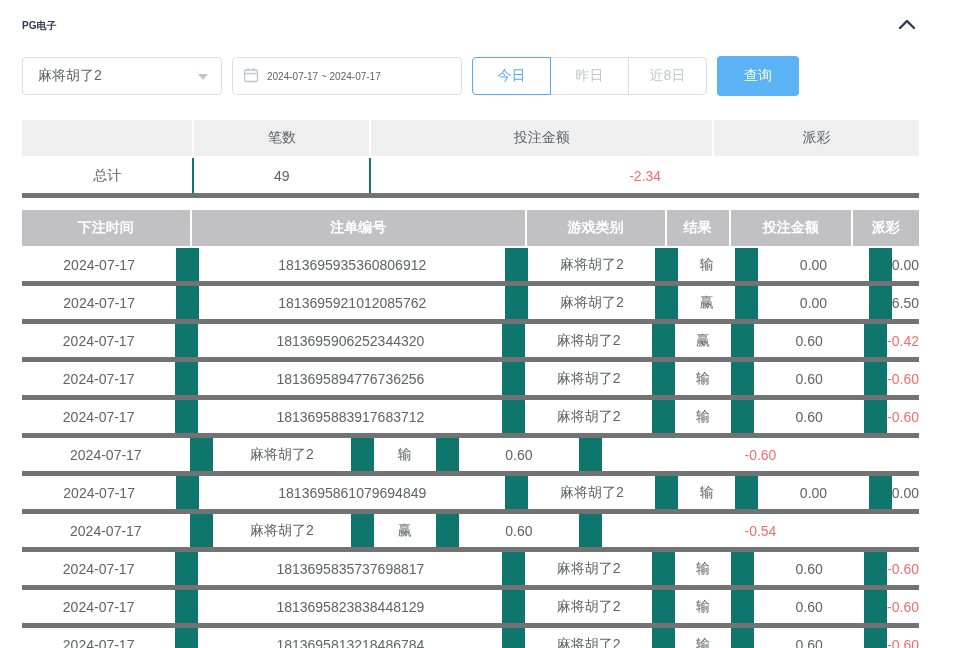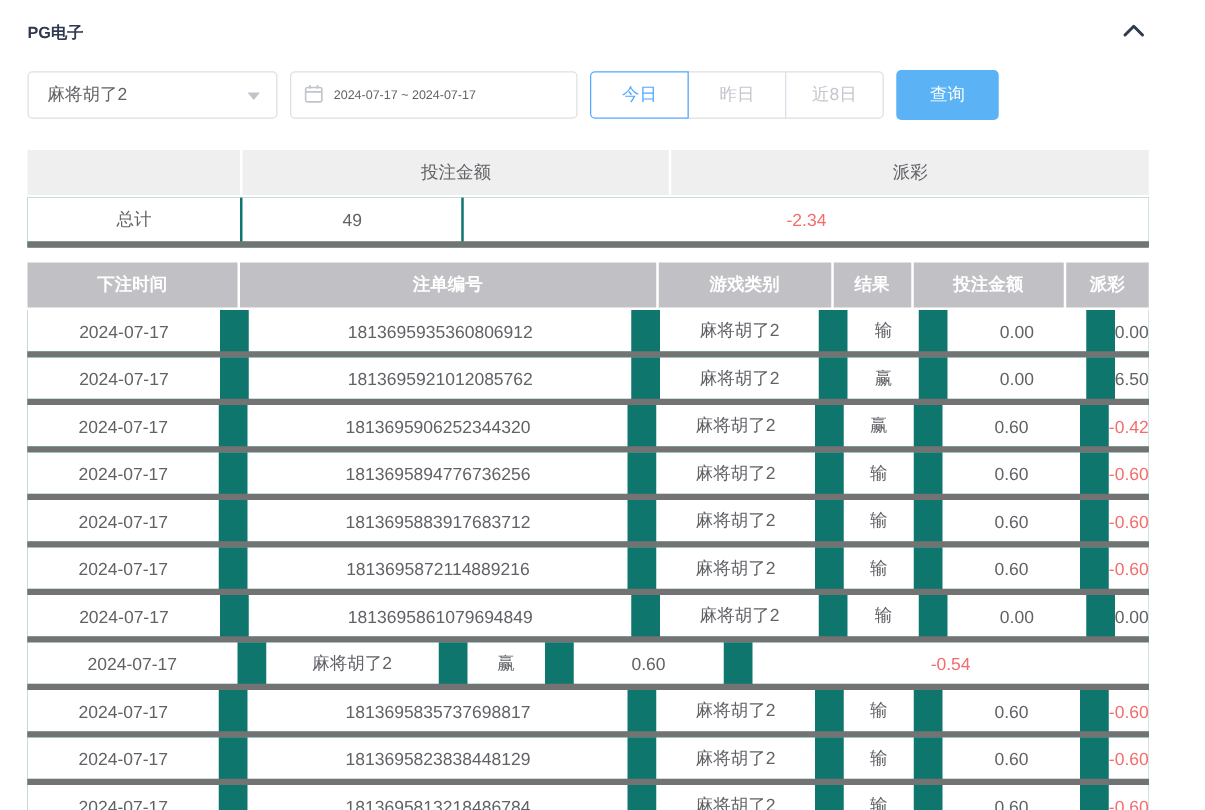--- a/index.html
+++ b/index.html
@@ -2,21 +2,21 @@
 <html><head>
 <meta charset="utf-8">
 <style>
   * { margin:0; padding:0; box-sizing:border-box; }
   html,body { width:964px; height:648px; overflow:hidden; background:#ffffff;
     font-family:"Liberation Sans","DejaVu Sans",sans-serif; }
   .page { width:964px; height:648px; padding:0 45px 0 22px; overflow:hidden; }
 
   
   .title-row { margin-top:14px; height:24px; display:flex; align-items:center; justify-content:space-between; }
-  .page-title { font-size:13px; font-weight:bold; color:#2f3a4f; }
+  .page-title { font-size:10px; font-weight:bold; color:#2f3a4f; }
   .collapse-btn { cursor:pointer; display:flex; align-items:center; padding:2px; }
 
   
   .filter-row { margin-top:18px; height:40px; display:flex; align-items:center; }
   .sel { width:200px; height:38px; border:1px solid #dcdfe6; border-radius:4px;
     display:flex; align-items:center; justify-content:space-between; padding:0 12px 0 15px;
     font-size:14px; color:#606266; background:#fff; cursor:pointer; }
   .date-input { width:230px; height:38px; border:1px solid #dcdfe6; border-radius:4px;
     display:flex; align-items:center; padding:0 10px; margin-left:10px;
     font-size:10px; color:#606266; background:#fff; cursor:pointer; }
@@ -95,20 +95,21 @@
       <button class="gbtn active">今日</button>
       <button class="gbtn">昨日</button>
       <button class="gbtn">近8日</button>
     </div>
     <button class="primary-btn">查询</button>
   </div>
 
   <div class="summary">
     <div class="hrow">
       <div class="hcell sw1"></div>
+      <div class="hcell sw2">笔数</div>
       <div class="hcell sw3">投注金额</div>
       <div class="hcell sw4">派彩</div>
     </div>
     <div class="trow">
       <div class="tcell sw1">总计</div>
       <div class="tcell sw2">49</div>
       <div class="tcell sw4 neg">-2.34</div>
     </div>
   </div>
 
@@ -157,21 +158,20 @@
         <div class="trow">
           <div class="tcell w-time">2024-07-17</div>
           <div class="tcell w-orderno">1813695883917683712</div>
           <div class="tcell w-game">麻将胡了2</div>
           <div class="tcell w-result">输</div>
           <div class="tcell w-amount">0.60</div>
           <div class="tcell w-payout neg">-0.60</div>
         </div>
         <div class="trow">
           <div class="tcell w-time">2024-07-17</div>
-          <div class="tcell w-orderno">1813695872114889216</div>
           <div class="tcell w-game">麻将胡了2</div>
           <div class="tcell w-result">输</div>
           <div class="tcell w-amount">0.60</div>
           <div class="tcell w-payout neg">-0.60</div>
         </div>
         <div class="trow">
           <div class="tcell w-time">2024-07-17</div>
           <div class="tcell w-orderno">1813695861079694849</div>
           <div class="tcell w-game">麻将胡了2</div>
           <div class="tcell w-result">输</div>

